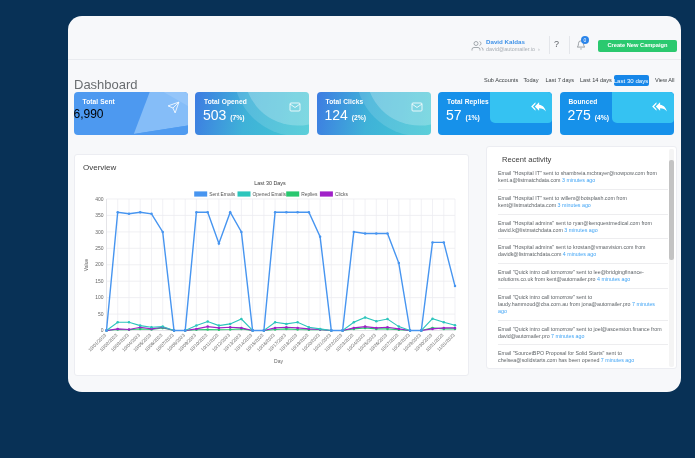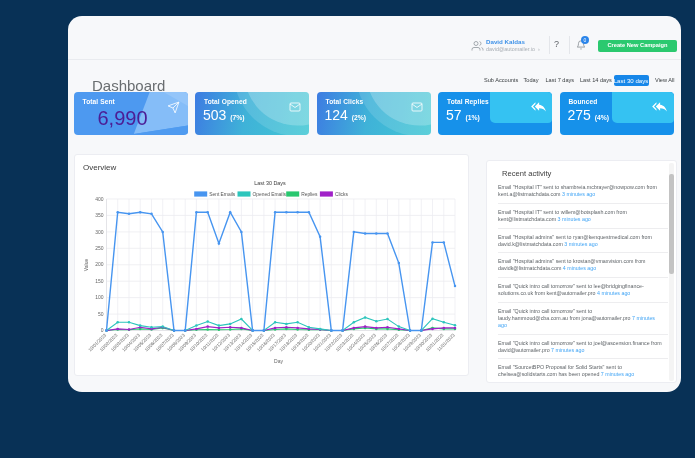--- a/index.html
+++ b/index.html
@@ -17,36 +17,36 @@
 <div style="position:absolute;left:549px;top:36px;width:1px;height:18px;background:#e4e6ea"></div>
 <div style="position:absolute;left:554px;top:39px;font-size:9px;color:#5f6368">?</div>
 <div style="position:absolute;left:569px;top:36px;width:1px;height:18px;background:#e4e6ea"></div>
 <svg width="10" height="10" viewBox="0 0 24 24" fill="none" stroke="#80868b" stroke-width="1.8" style="position:absolute;left:575.5px;top:40px">
     <path d="M18 8A6 6 0 0 0 6 8c0 7-3 9-3 9h18s-3-2-3-9"></path>
     <path d="M13.73 21a2 2 0 0 1-3.46 0"></path>
   </svg>
 <div style="position:absolute;left:581px;top:35.5px;width:8px;height:8px;border-radius:50%;background:#2b85ea;color:#fff;font-size:5px;text-align:center;line-height:8px">0</div>
 <div style="position:absolute;left:598px;top:40px;width:79px;height:11.5px;border-radius:2px;background:#2bc96f;color:#fff;font-size:5.7px;font-weight:bold;text-align:center;line-height:11.5px">Create New Campaign</div>
 
-<div style="position:absolute;left:92px;top:76.5px;font-size:15px;color:#696d70">Dashboard</div>
+<div style="position:absolute;left:74px;top:76.5px;font-size:13px;color:#696d70">Dashboard</div>
 <div style="position:absolute;left:484px;top:76.5px;font-size:5.6px;color:#3c4043">Sub Accounts</div>
 <div style="position:absolute;left:523.5px;top:76.5px;font-size:5.6px;color:#3c4043">Today</div>
 <div style="position:absolute;left:545.5px;top:76.5px;font-size:5.6px;color:#3c4043">Last 7 days</div>
 <div style="position:absolute;left:580px;top:76.5px;font-size:5.6px;color:#3c4043">Last 14 days</div>
 <div style="position:absolute;left:613.5px;top:75px;width:35px;height:11px;background:#1787e9;border-radius:2px;color:#fff;font-size:6.1px;text-align:center;line-height:11px">Last 30 days</div>
 <div style="position:absolute;left:655px;top:76.5px;font-size:5.6px;color:#3c4043">View All</div>
 
 <div style="position:absolute;left:73.5px;top:92px;width:114px;height:43px;border-radius:4px;background:#4d99f0;overflow:hidden">
 <svg width="114" height="43" viewBox="0 0 114 43" style="position:absolute;left:0;top:0">
 <polygon points="75.7,0 114,0 114,33.5 59.8,42" fill="#85bdf8"></polygon>
 <polygon points="89.5,0 114,0 114,14" fill="rgba(255,255,255,0.13)"></polygon>
 <polygon points="59.8,42 114,33.5 114,42" fill="#4f9bf0"></polygon>
 </svg>
 <div style="position:absolute;left:9px;top:6px;font-size:6.6px;font-weight:bold;color:#fff;letter-spacing:.1px">Total Sent</div>
-    <div style="position:absolute;left:24px;top:15px;font-size:20px;color:#4c1d95">6,990</div>
+    <div style="position:absolute;left:0;top:15px;font-size:12px;color:#000000">6,990</div>
     <svg width="13" height="13" viewBox="0 0 24 24" fill="none" stroke="#fff" stroke-width="1.6" style="position:absolute;right:8px;top:9px;opacity:.95">
       <path d="M22 2L11 13M22 2l-7 20-4-9-9-4 20-7z" stroke-linejoin="round"></path>
     </svg>
   </div>
 <div style="position:absolute;left:195px;top:92px;width:114px;height:43px;border-radius:4px;background:linear-gradient(100deg,#3d7ce2 0%,#3fb2d8 45%,#43c8d4 100%);overflow:hidden">
 <svg width="114" height="43" viewBox="0 0 114 43" style="position:absolute;left:0;top:0">
 <circle cx="102.6" cy="-20" r="64" fill="rgba(255,255,255,0.13)"></circle>
 <circle cx="102.6" cy="-20" r="53.6" fill="rgba(255,255,255,0.22)"></circle>
 </svg>
 <div style="position:absolute;left:9px;top:6px;font-size:6.6px;font-weight:bold;color:#fff;letter-spacing:.1px">Total Opened</div>
@@ -310,21 +310,21 @@
     <circle cx="365.1" cy="233.5" r="1.25" fill="#4795f0"></circle>
     <circle cx="376.3" cy="233.5" r="1.25" fill="#4795f0"></circle>
     <circle cx="387.5" cy="233.5" r="1.25" fill="#4795f0"></circle>
     <circle cx="398.8" cy="263.1" r="1.25" fill="#4795f0"></circle>
     <circle cx="410.0" cy="330.5" r="1.25" fill="#4795f0"></circle>
     <circle cx="421.3" cy="330.5" r="1.25" fill="#4795f0"></circle>
     <circle cx="432.5" cy="242.4" r="1.25" fill="#4795f0"></circle>
     <circle cx="443.8" cy="242.4" r="1.25" fill="#4795f0"></circle>
     <circle cx="455.0" cy="286.1" r="1.25" fill="#4795f0"></circle>
 </svg>
-<div style="position:absolute;left:486px;top:160px;width:191px;height:222.5px;background:#fff;border:1px solid #ecedf2;border-radius:3px;box-sizing:border-box;overflow:hidden">
+<div style="position:absolute;left:486px;top:146px;width:191px;height:222.5px;background:#fff;border:1px solid #ecedf2;border-radius:3px;box-sizing:border-box;overflow:hidden">
 <div style="position:absolute;left:15px;top:7.5px;font-size:7.6px;color:#3d3d3d">Recent activity</div>
 <div style="position:absolute;left:11px;top:18.3px;width:170px">
       <div style="padding:4.8px 0 4.5px 0;border-bottom:1px solid #ededef;font-size:5.3px;line-height:7.2px;color:#5f6468;white-space:nowrap">Email "Hospital IT" sent to shambreia.mcbrayer@nowpow.com from<br>kent.a@listmatchdata.com <span style="color:#42a5f5">3 minutes ago</span></div>
       <div style="padding:4.8px 0 4.5px 0;border-bottom:1px solid #ededef;font-size:5.3px;line-height:7.2px;color:#5f6468;white-space:nowrap">Email "Hospital IT" sent to willem@botsplash.com from<br>kent@listmatchdata.com <span style="color:#42a5f5">3 minutes ago</span></div>
       <div style="padding:4.8px 0 4.5px 0;border-bottom:1px solid #ededef;font-size:5.3px;line-height:7.2px;color:#5f6468;white-space:nowrap">Email "Hospital admins" sent to ryan@kenquestmedical.com from<br>david.k@listmatchdata.com <span style="color:#42a5f5">3 minutes ago</span></div>
       <div style="padding:4.8px 0 4.5px 0;border-bottom:1px solid #ededef;font-size:5.3px;line-height:7.2px;color:#5f6468;white-space:nowrap">Email "Hospital admins" sent to krostan@vmaxvision.com from<br>davidk@listmatchdata.com <span style="color:#42a5f5">4 minutes ago</span></div>
       <div style="padding:4.8px 0 4.5px 0;border-bottom:1px solid #ededef;font-size:5.3px;line-height:7.2px;color:#5f6468;white-space:nowrap">Email "Quick intro call tomorrow" sent to lee@bridgingfinance-<br>solutions.co.uk from kent@automailer.pro <span style="color:#42a5f5">4 minutes ago</span></div>
       <div style="padding:4.8px 0 4.5px 0;border-bottom:1px solid #ededef;font-size:5.3px;line-height:7.2px;color:#5f6468;white-space:nowrap">Email "Quick intro call tomorrow" sent to<br>laudy.hammoud@cba.com.au from jona@automailer.pro <span style="color:#42a5f5">7 minutes</span><br><span style="color:#42a5f5">ago</span></div>
       <div style="padding:4.8px 0 4.5px 0;border-bottom:1px solid #ededef;font-size:5.3px;line-height:7.2px;color:#5f6468;white-space:nowrap">Email "Quick intro call tomorrow" sent to joel@ascension.finance from<br>david@automailer.pro <span style="color:#42a5f5">7 minutes ago</span></div>
       <div style="padding:4.8px 0 4.5px 0;border-bottom:1px solid #ededef;font-size:5.3px;line-height:7.2px;color:#5f6468;white-space:nowrap">Email "SourcetBPO Proposal for Solid Starts" sent to<br>chelsea@solidstarts.com has been opened <span style="color:#42a5f5">7 minutes ago</span></div>

